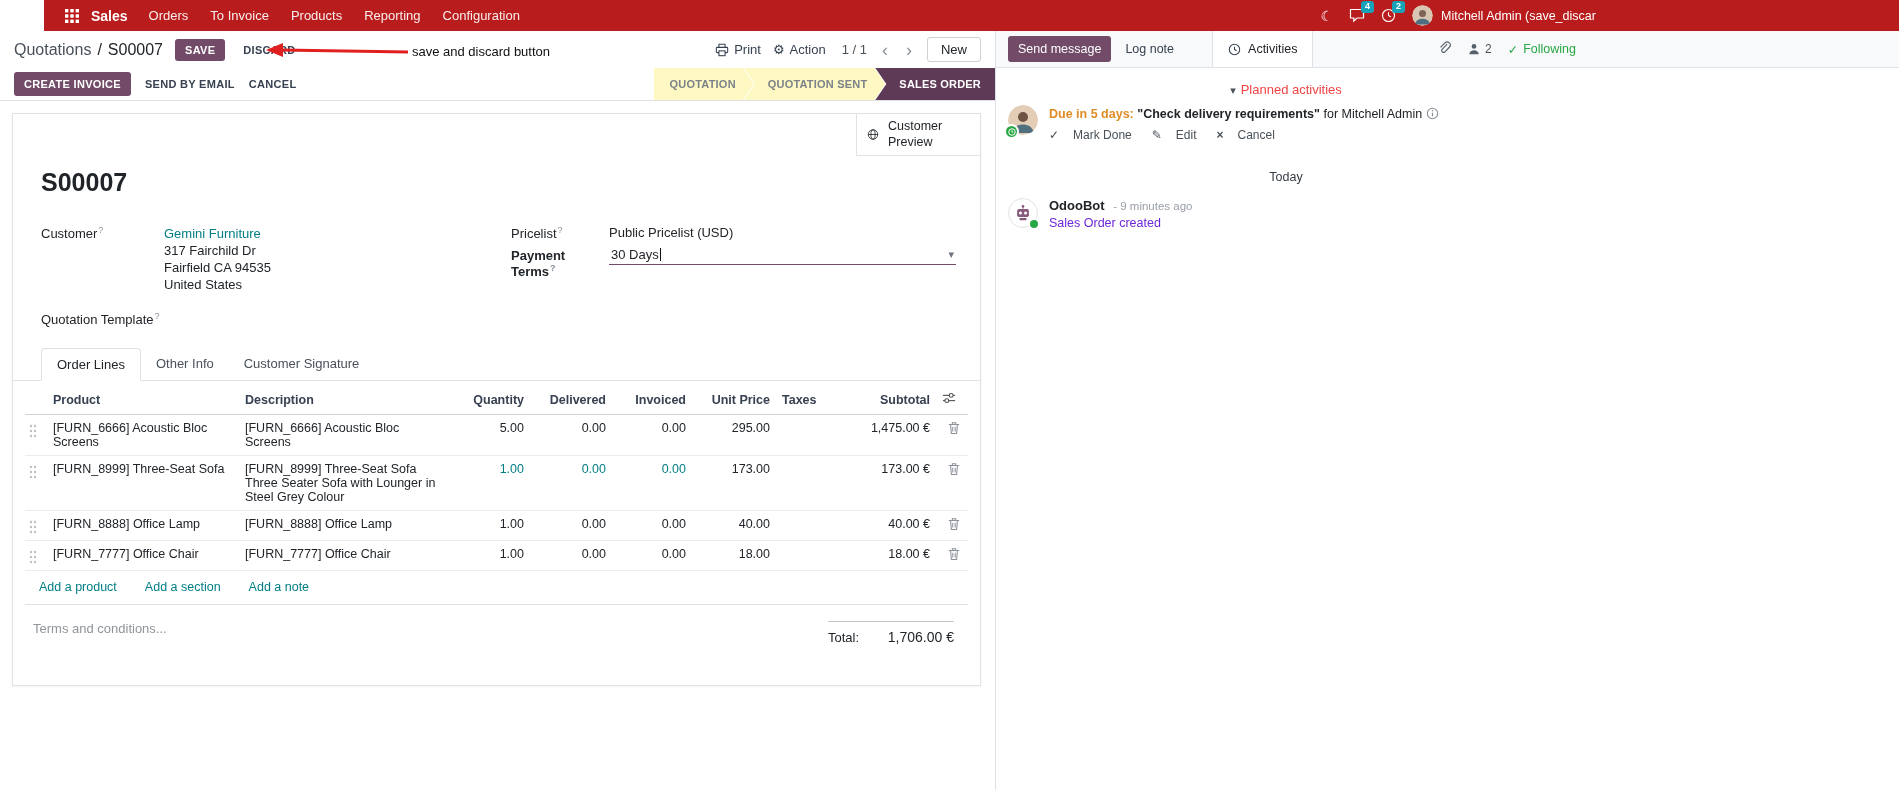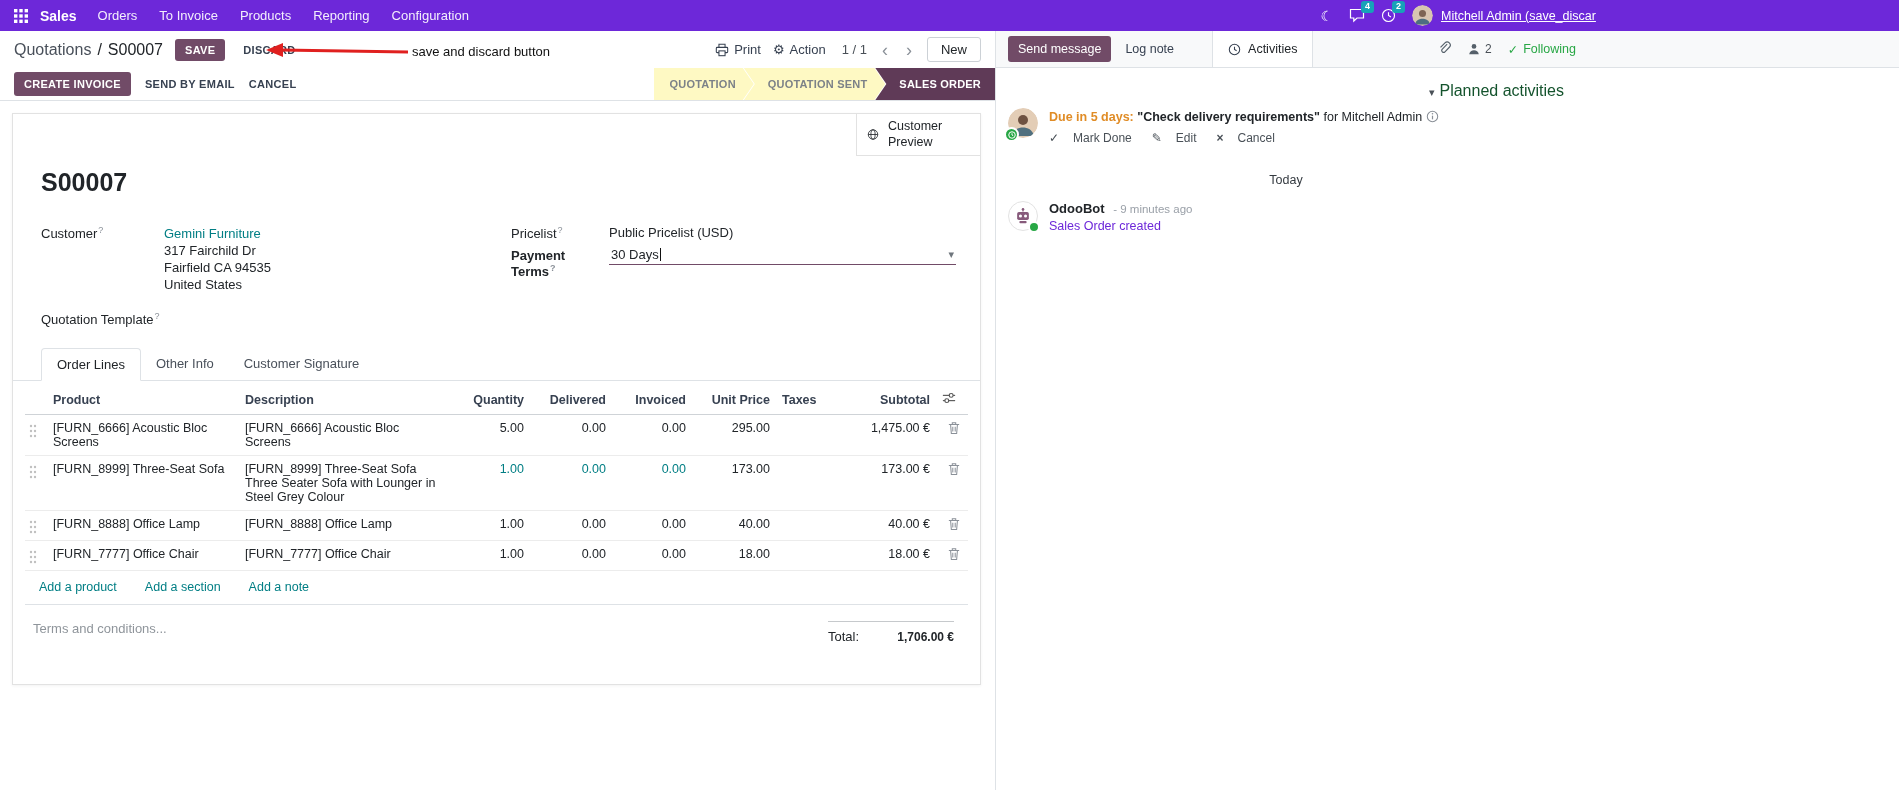--- a/index.html
+++ b/index.html
@@ -1,30 +1,30 @@
 <!DOCTYPE html>
 <html><head>
 <meta charset="utf-8">
 <style>
   * { margin:0; padding:0; box-sizing:border-box; }
   html,body { width:1899px; height:790px; overflow:hidden; }
   body { font-family:"Liberation Sans", sans-serif; font-size:13px; color:#212529; background:#fff; }
   [data-interactable="true"] { cursor:pointer; }
 
   
-  .nav { height:31px; background:#6d28d9; display:flex; align-items:center; color:#fff; padding:0 0 0 10px; }
+  .nav { height:31px; background:#b91c1c; display:flex; align-items:center; color:#fff; padding:0 0 0 17px;margin-left:44px; }
   .nav-grid { display:flex; padding:0 4px; }
   .nav-app { font-weight:bold; font-size:14px; margin:0 10px 0 8px; }
   .nav-menu { padding:0 11px; height:100%; display:flex; align-items:center; color:rgba(255,255,255,.92); font-size:13px; }
   .nav-right { margin-left:auto; display:flex; align-items:center; gap:16px; }
   .nav-icon { position:relative; display:flex; align-items:center; }
   .nav-badge { position:absolute; top:-7px; right:-9px; background:#17a2b8; color:#fff; font-size:9px; line-height:1.1; padding:1px 4px; border-radius:3px; font-weight:bold; }
   .i-moon { font-size:14px; color:#fff; }
   .nav-user { display:flex; align-items:center; gap:8px; width:487px; overflow:hidden; white-space:nowrap; }
-  .nav-user .uname { font-size:12.5px; color:#fff;text-decoration:underline; }
+  .nav-user .uname { font-size:12.5px; color:#fff; }
   .avatar-sm { width:21px; height:21px; border-radius:50%; flex:none; overflow:hidden; }
 
   
   .content { display:flex; height:759px; }
   .main { width:995px; flex:none; display:flex; flex-direction:column; }
   .chatter { flex:1; border-left:1px solid #dee2e6; background:#fff; min-width:0; }
 
   
   .cp { height:37px; display:flex; align-items:center; padding:0 14px; gap:12px; position:relative; background:#fff; }
   .breadcrumb { font-size:16px; display:flex; align-items:center; gap:6px; white-space:nowrap; }
@@ -87,33 +87,33 @@
   td { padding:6px; border-bottom:1px solid #ececec; vertical-align:top; color:#212529; }
   td.handle { width:22px; padding:8px 2px 0 4px; }
   td.trashc { width:30px; text-align:right; padding-right:8px; }
   .desc2:empty { display:none; }
   .edited { color:#017e84; }
   .links-row { display:flex; gap:28px; padding:9px 6px 10px 14px; border-bottom:1px solid #dee2e6; font-size:12.5px; }
   .bottom-row { display:flex; padding:16px 26px 0 20px; }
   .terms { color:#8f959b; font-size:13px; }
   .totals { margin-left:auto; width:126px; border-top:1px solid #c6c9cc; padding-top:7px; display:flex; justify-content:space-between; align-items:baseline; }
   .total-label { font-size:13px; color:#212529; }
-  .total-value { font-size:12px; font-weight:bold; }
+  .total-value { font-size:14px; font-weight:normal; }
 
   
   .chatter-top { height:37px; border-bottom:1px solid #dee2e6; background:#f8f9fa; display:flex; align-items:stretch; }
   .chatter-top-inner { width:580px; display:flex; align-items:center; padding-left:12px; }
   .btn-send { background:#714B67; color:#fff; border:none; border-radius:3px; font-size:12.5px; padding:6px 10px; }
   .btn-lognote { background:none; border:none; color:#374151; font-size:12.5px; padding:6px 10px; margin-left:4px; }
   .tab-activities { margin-left:28px; align-self:stretch; display:flex; align-items:center; gap:7px; padding:0 15px; background:#fff; border-left:1px solid #dee2e6; border-right:1px solid #dee2e6; font-size:12.5px; color:#212529; }
   .chatter-icons { margin-left:auto; display:flex; align-items:center; gap:16px; }
   .followers { display:flex; align-items:center; gap:4px; color:#495057; font-size:12px; }
   .following { color:#28a745; font-size:12.5px; display:flex; align-items:center; gap:5px; white-space:nowrap; }
   .chatter-body { width:580px; padding:8px 12px 0; }
-  .planned-header { text-align:right; font-size:16px; color:#14532d; padding:6px 0 8px; }
+  .planned-header { text-align:center; font-size:13px; color:#ef4444; padding:6px 0 8px; }
   .planned-header .i-caret2 { color:#495057; font-size:11px; margin-right:5px; }
   .activity { display:flex; gap:11px; }
   .avatar-wrap { position:relative; width:30px; height:30px; flex:none; }
   .avatar-md { width:30px; height:30px; border-radius:50%; overflow:hidden; display:block; }
   .badge-state { position:absolute; left:-4px; bottom:-4px; width:15px; height:15px; border-radius:50%; background:#28a745; border:2px solid #fff; display:flex; align-items:center; justify-content:center; }
   .badge-online { position:absolute; right:-2px; bottom:-2px; width:12px; height:12px; border-radius:50%; background:#28a745; border:2px solid #fff; }
   .act-line { font-size:12.5px; line-height:1.45; }
   .due { color:#e08c26; font-weight:bold; }
   .summary { font-weight:bold; }
   .activity-actions { display:flex; gap:20px; margin-top:5px; color:#495057; font-size:12px; }

